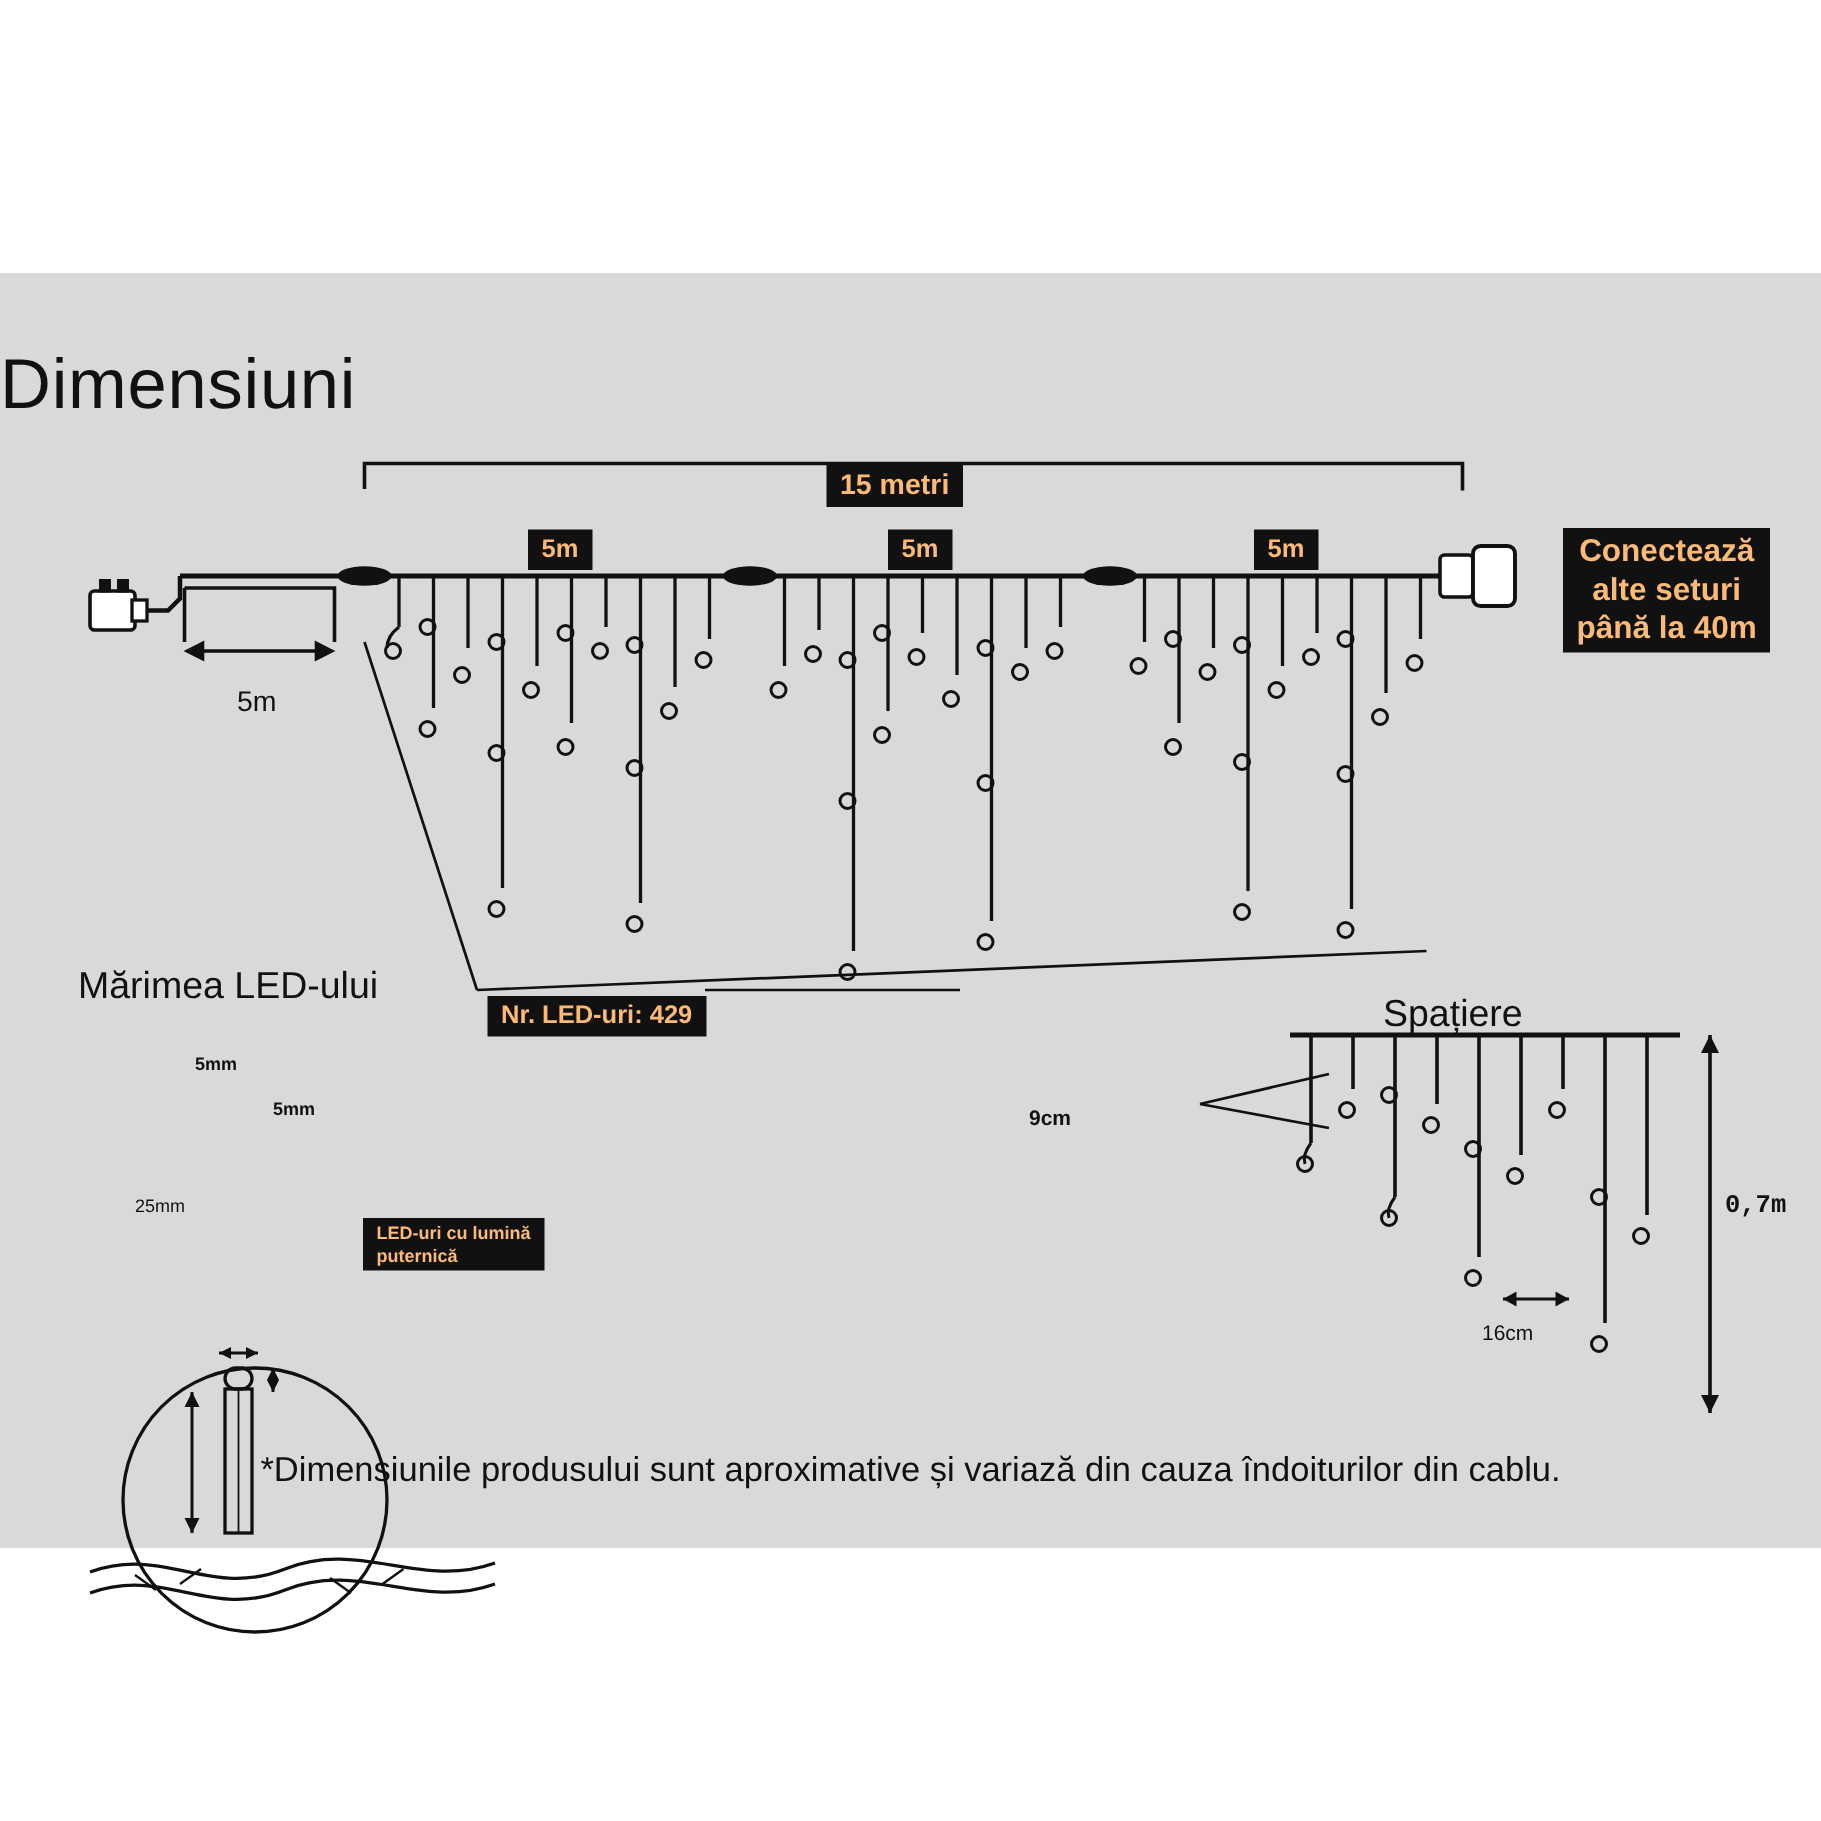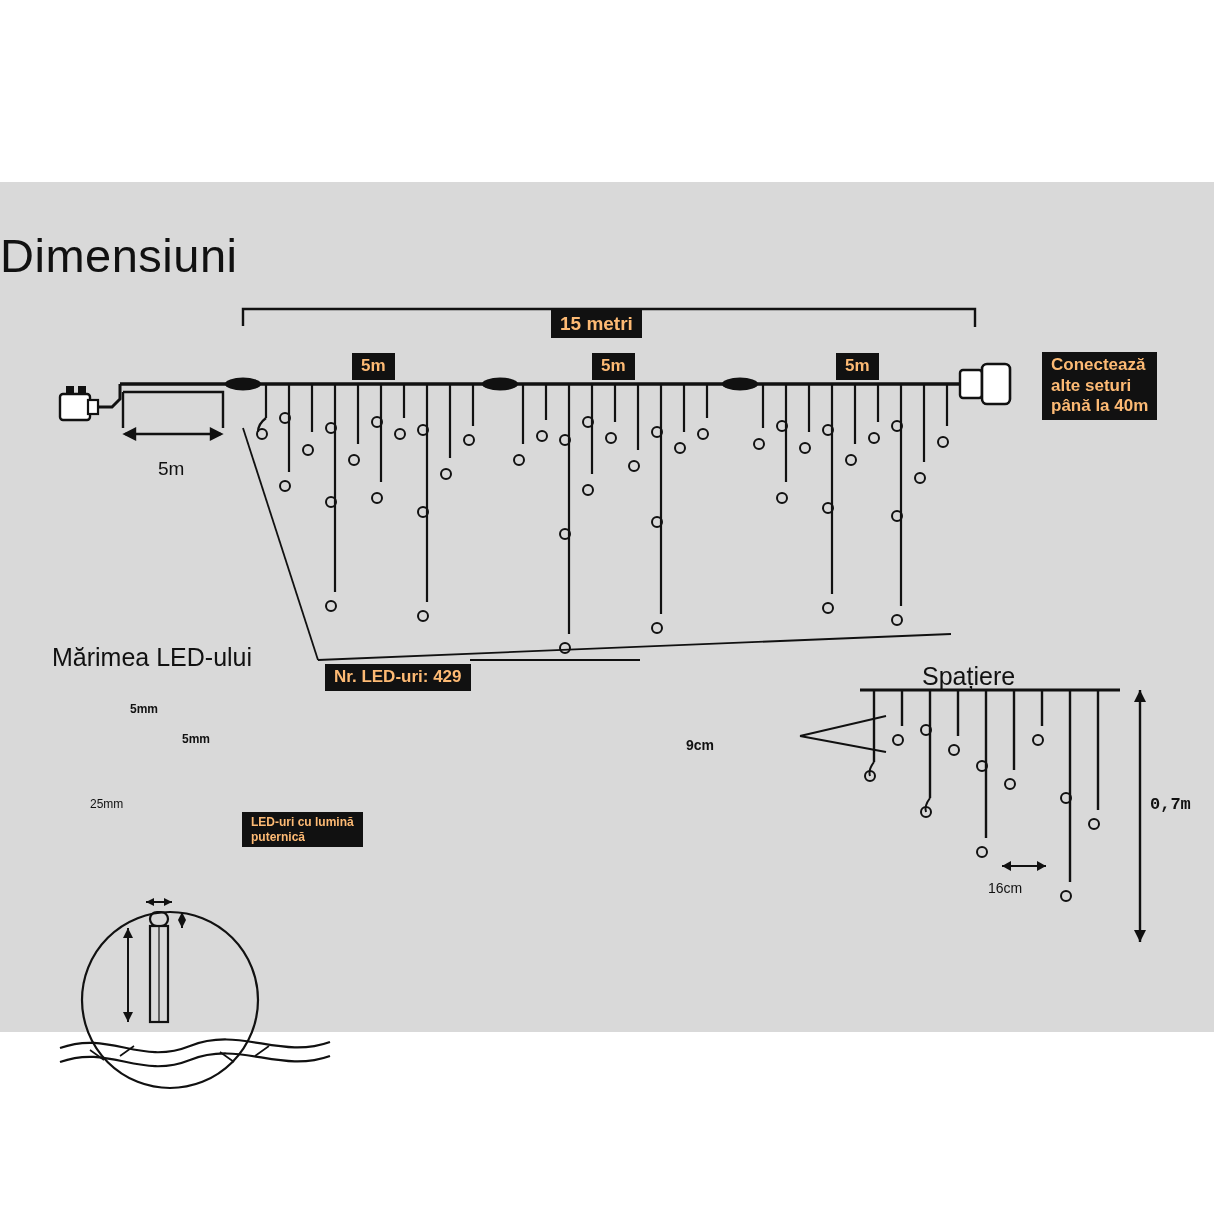--- a/index.html
+++ b/index.html
@@ -11,21 +11,21 @@
   .plain{color:#111;}
   #title{left:0;top:228px;width:1214px;font-size:47px;color:#111;letter-spacing:.5px;}
   #logo{left:24px;top:212px;width:220px;height:130px;}
   #logo .t1{position:absolute;left:58px;top:62px;font-size:17px;letter-spacing:3px;color:#f2f2f2;font-weight:bold;}
   #logo .t2{position:absolute;left:48px;top:80px;font-size:26px;color:#f2f2f2;font-style:italic;font-family:"DejaVu Serif",serif;}
   svg{display:block;}
   .lbl15{left:551px;top:309px;font-size:19px;}
   .lbl5a{left:352px;top:353px;font-size:17px;}
   .lbl5b{left:592px;top:353px;font-size:17px;}
   .lbl5c{left:836px;top:353px;font-size:17px;}
-  .lblconn{left:1005px;top:352px;font-size:17px;text-align:left;padding-left:37px;}
+  .lblconn{left:1005px;top:352px;font-size:21px;text-align:center;padding-left:37px;}
   .lbl5m{left:158px;top:458px;font-size:19px;}
   .lblnr{left:325px;top:664px;font-size:17px;}
   .lblmar{left:52px;top:643px;font-size:25px;}
   .lblsp{left:922px;top:645px;font-size:25px;margin-top:17px;}
   .lblled{left:226px;top:812px;font-size:12px;padding-left:16px;}
   .lbl5mm1{left:130px;top:702px;font-size:12px;font-weight:bold;}
   .lbl5mm2{left:182px;top:732px;font-size:12px;font-weight:bold;}
   .lbl25mm{left:90px;top:797px;font-size:12px;font-weight:normal;}
   .lbl9cm{left:686px;top:737px;font-size:14px;font-weight:bold;}
   .lbl16cm{left:988px;top:880px;font-size:14px;font-weight:normal;}
@@ -252,13 +252,14 @@
   <div class="abs lbl5m plain">5m</div>
   <div class="abs lblmar plain">Mărimea LED-ului</div>
   <div class="abs lblsp plain">Spațiere</div>
   <div class="abs lbl5mm1 plain">5mm</div>
   <div class="abs lbl5mm2 plain">5mm</div>
   <div class="abs lbl25mm plain">25mm</div>
   <div class="abs lbl9cm plain">9cm</div>
   <div class="abs lbl16cm plain">16cm</div>
   <div class="abs lbl07m plain">0,7m</div>
 
+  <div id="footnote" class="abs">*Dimensiunile produsului sunt aproximative și variază din cauza îndoiturilor din cablu.</div>
 </div>
 
 </body></html>

